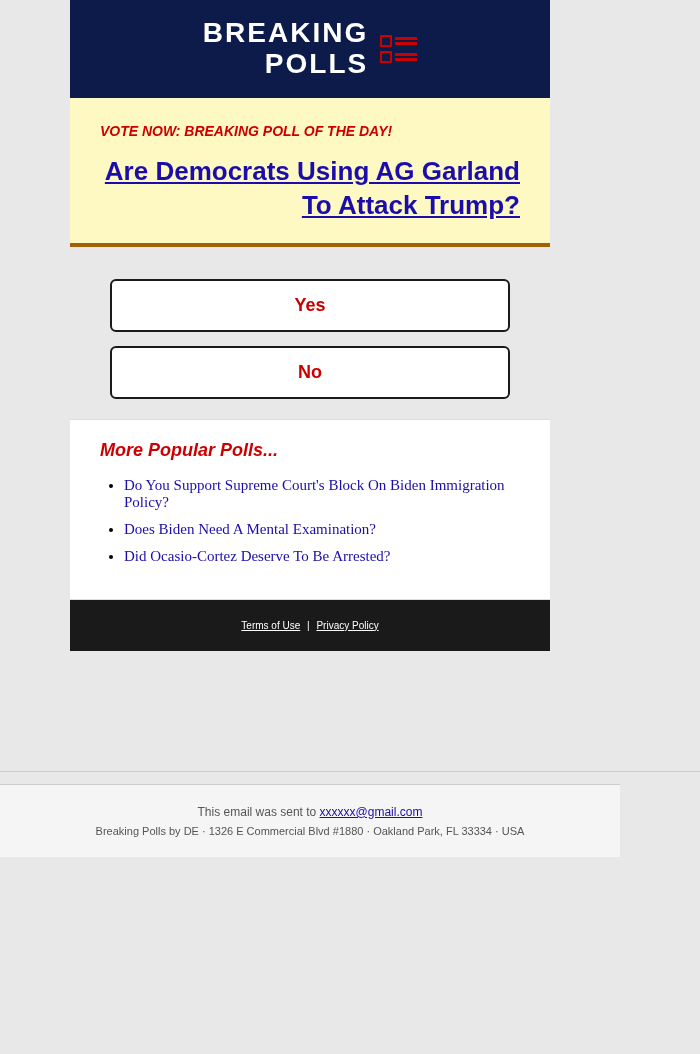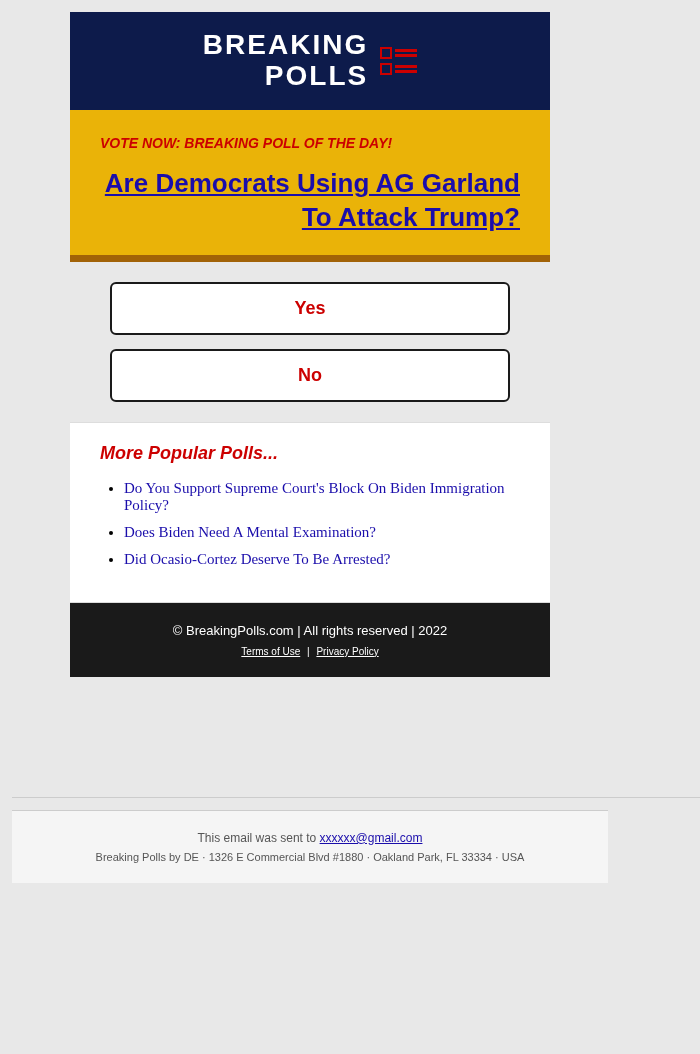--- a/index.html
+++ b/index.html
@@ -6,21 +6,21 @@
     body {
       background-color: #e8e8e8;
       font-family: Arial, sans-serif;
       width: 700px;
       min-height: 1054px;
     }
 
     .outer-wrapper {
       width: 620px;
       background: #e8e8e8;
-      padding: 12px;
+      padding: 0;
     }
 
     .email-container {
       width: 480px;
       margin: 0 auto;
       background: #ffffff;
     }
 
     
     .header {
@@ -70,23 +70,23 @@
     }
 
     .logo-line {
       width: 22px;
       height: 3px;
       background-color: #cc0000;
     }
 
     
     .vote-section {
-      background: #eab308;
+      background: #fef9c3;
       padding: 24px 30px 20px 30px;
-      border-bottom: 7px solid #a16207;
+      border-bottom: 4px solid #a16207;
     }
 
     .vote-now-label {
       color: #cc0000;
       font-size: 14px;
       margin-bottom: 14px;
       line-height: 1.4;
     }
 
     .vote-now-label span {
@@ -117,20 +117,21 @@
       margin-bottom: 14px;
       background: #ffffff;
       border: 2px solid #1a1a1a;
       border-radius: 6px;
       color: #cc0000;
       font-size: 18px;
       font-weight: bold;
       text-align: center;
       cursor: pointer;
       text-decoration: none;
+      margin-top: 12px;
     }
 
     .vote-button:last-child {
       margin-bottom: 0;
     }
 
     
     .more-polls-section {
       background: #ffffff;
       padding: 20px 30px 24px 30px;
@@ -284,21 +285,20 @@
         <li>
           <a href="#">Does Biden Need A Mental Examination?</a>
         </li>
         <li>
           <a href="#">Did Ocasio-Cortez Deserve To Be Arrested?</a>
         </li>
       </ul>
     </div>
 
     <div class="footer">
-      <div class="footer-copyright">© BreakingPolls.com | All rights reserved | 2022</div>
       <div class="footer-links">
         <a href="#">Terms of Use</a>
         <span style="color:#ffffff; margin: 0 4px;">|</span>
         <a href="#">Privacy Policy</a>
       </div>
     </div>
 
   </div>
 
   <div class="spacer"></div>

